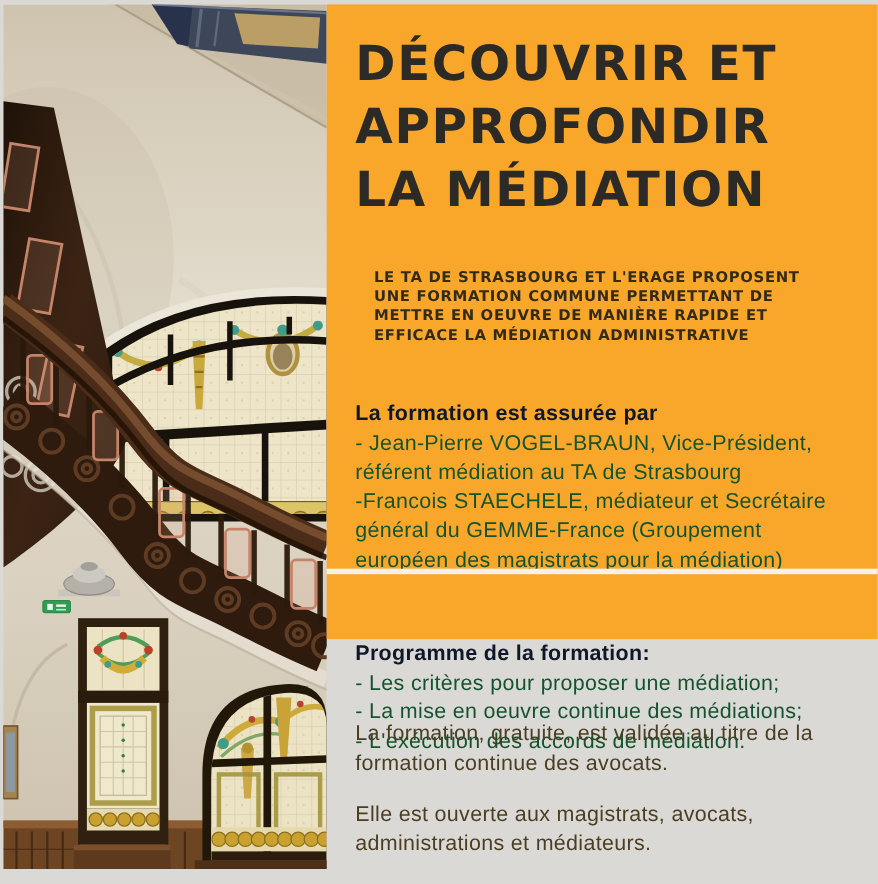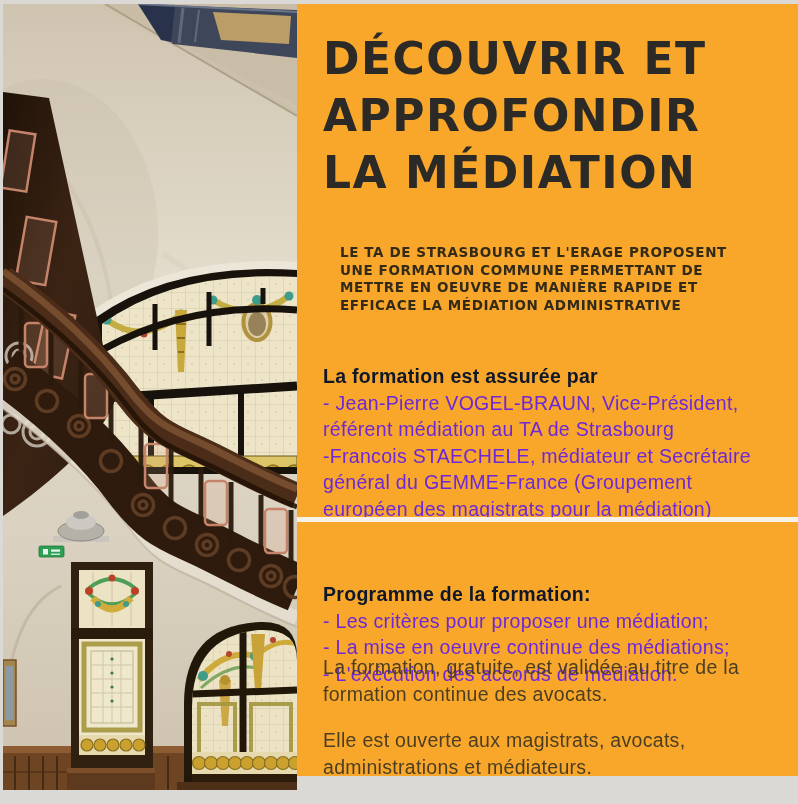--- a/index.html
+++ b/index.html
@@ -4,21 +4,21 @@
 <style>
   html,body{margin:0;padding:0;}
   body{
     width:798px;height:804px;position:relative;overflow:hidden;
     background:#dad9d5;
     font-family:"Liberation Sans",sans-serif;
   }
   .poster{position:absolute;left:0;top:0;width:798px;height:804px;}
   .photo{position:absolute;left:3px;top:4px;width:294px;height:786px;display:block;}
   .content{
-    position:absolute;left:297px;top:4px;width:501px;height:772px;
+    position:absolute;left:297px;top:4px;width:501px;height:577px;
     background:#F8A72B;
   }
   .multiline{white-space:pre-line;}
   .title{
     position:absolute;left:26px;top:26px;margin:0;
     font-family:"DejaVu Sans","Liberation Sans",sans-serif;
     font-weight:800;font-size:44px;line-height:57px;letter-spacing:1.5px;
     color:#2b2a27;
   }
   .subtitle{
@@ -29,21 +29,21 @@
   }
   .section{position:absolute;left:26px;width:460px;}
   .sec-trainers{top:359px;}
   .sec-program{top:537px;margin-top:40px;}
   .section h2{
     margin:0;font-size:19.5px;line-height:26.5px;font-weight:700;
     color:#0f172a;letter-spacing:0.3px;
   }
   .section p{
     margin:0;font-size:19.5px;line-height:26.5px;font-weight:400;
-    color:#6d28d9;letter-spacing:0.3px;
+    color:#14532d;letter-spacing:0.3px;
   }
   .divider{
     position:absolute;left:0;top:513px;width:100%;height:4.5px;
     background:#f7f2e7;
   }
   .para{
     position:absolute;left:26px;margin:0;width:460px;
     font-size:19.5px;line-height:27px;color:#4b3e22;letter-spacing:0.3px;
   }
   .para-validation{top:650px;}

